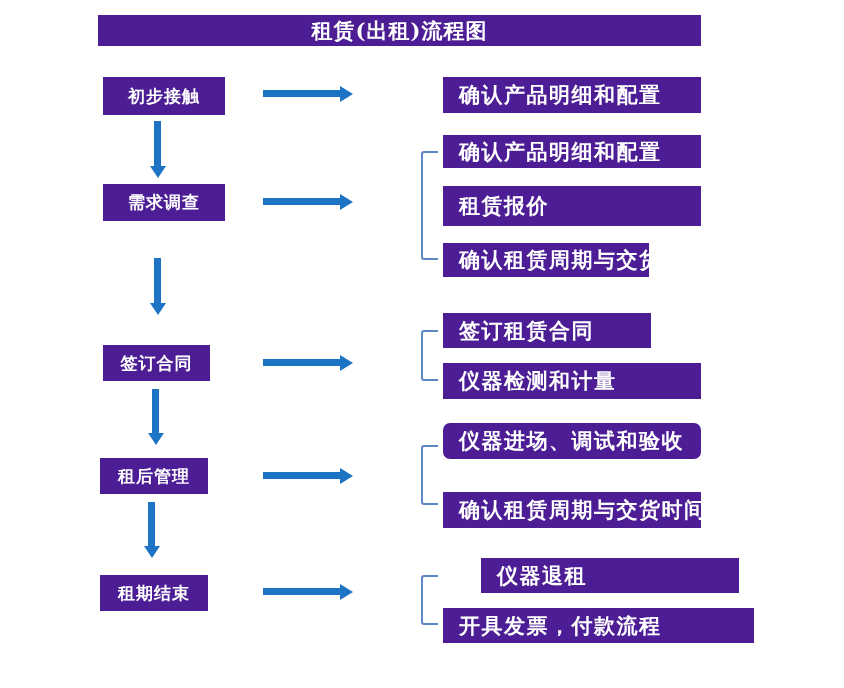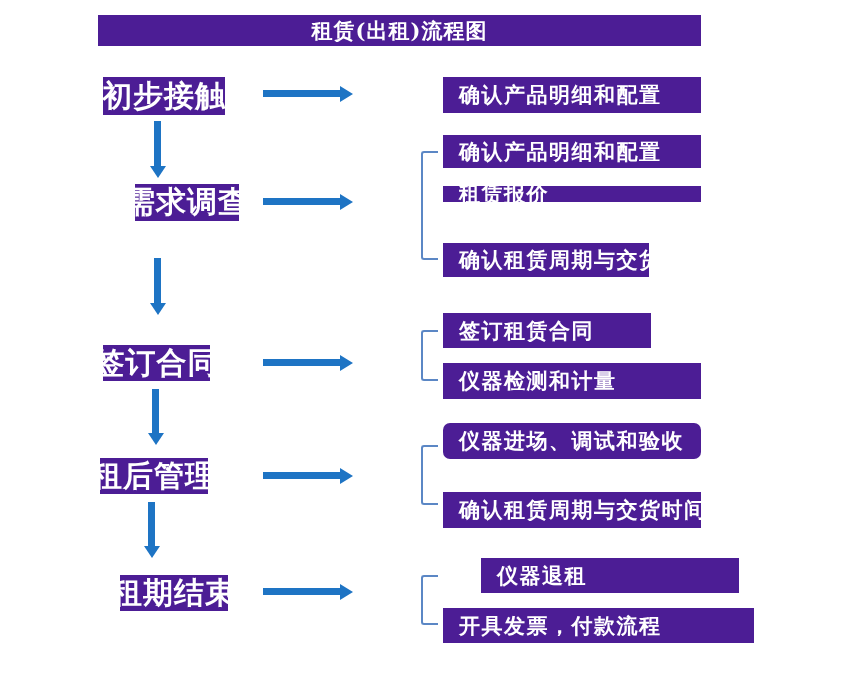--- a/index.html
+++ b/index.html
@@ -25,21 +25,21 @@
     box-sizing: border-box;
     white-space: nowrap;
   }
   .titlebar {
     justify-content: center;
     font-size: 21px;
     letter-spacing: 1px;
   }
   .stagebox {
     justify-content: center;
-    font-size: 30px;
+    font-size: 17px;
     letter-spacing: 1px;
   }
   .outputbox {
     justify-content: flex-start;
     padding-left: 16px;
     font-size: 21px;
     letter-spacing: 1.5px;
   }
   
   .harrow { position: absolute; width: 90px; height: 16px; }
@@ -82,40 +82,40 @@
 
 <div class="canvas">
 
   <div class="bluebox titlebar" style="left:98px; top:15px; width:603px; height:31px;">
     <span>租赁(出租)流程图</span>
   </div>
 
   <div class="bluebox stagebox" style="left:103px; top:77px;  width:122px; height:38px;">
     <span>初步接触</span>
   </div>
-  <div class="bluebox stagebox" style="left:103px; top:184px; width:104px; height:37px;margin-left:32px;">
+  <div class="bluebox stagebox" style="left:103px; top:184px; width:122px; height:37px;">
     <span>需求调查</span>
   </div>
   <div class="bluebox stagebox" style="left:103px; top:345px; width:107px; height:36px;">
     <span>签订合同</span>
   </div>
   <div class="bluebox stagebox" style="left:100px; top:458px; width:108px; height:36px;">
     <span>租后管理</span>
   </div>
-  <div class="bluebox stagebox" style="left:100px; top:575px; width:108px; height:36px;margin-left:20px;">
+  <div class="bluebox stagebox" style="left:100px; top:575px; width:108px; height:36px;">
     <span>租期结束</span>
   </div>
 
   <div class="bluebox outputbox" style="left:443px; top:77px;  width:258px; height:36px;">
     <span>确认产品明细和配置</span>
   </div>
   <div class="bluebox outputbox" style="left:443px; top:135px; width:258px; height:33px;">
     <span>确认产品明细和配置</span>
   </div>
-  <div class="bluebox outputbox" style="left:443px; top:186px; width:258px; height:16px;">
+  <div class="bluebox outputbox" style="left:443px; top:186px; width:258px; height:40px;">
     <span>租赁报价</span>
   </div>
   <div class="bluebox outputbox" style="left:443px; top:243px; width:206px; height:34px;">
     <span>确认租赁周期与交货时间</span>
   </div>
   <div class="bluebox outputbox" style="left:443px; top:313px; width:208px; height:35px;">
     <span>签订租赁合同</span>
   </div>
   <div class="bluebox outputbox" style="left:443px; top:363px; width:258px; height:36px;">
     <span>仪器检测和计量</span>

